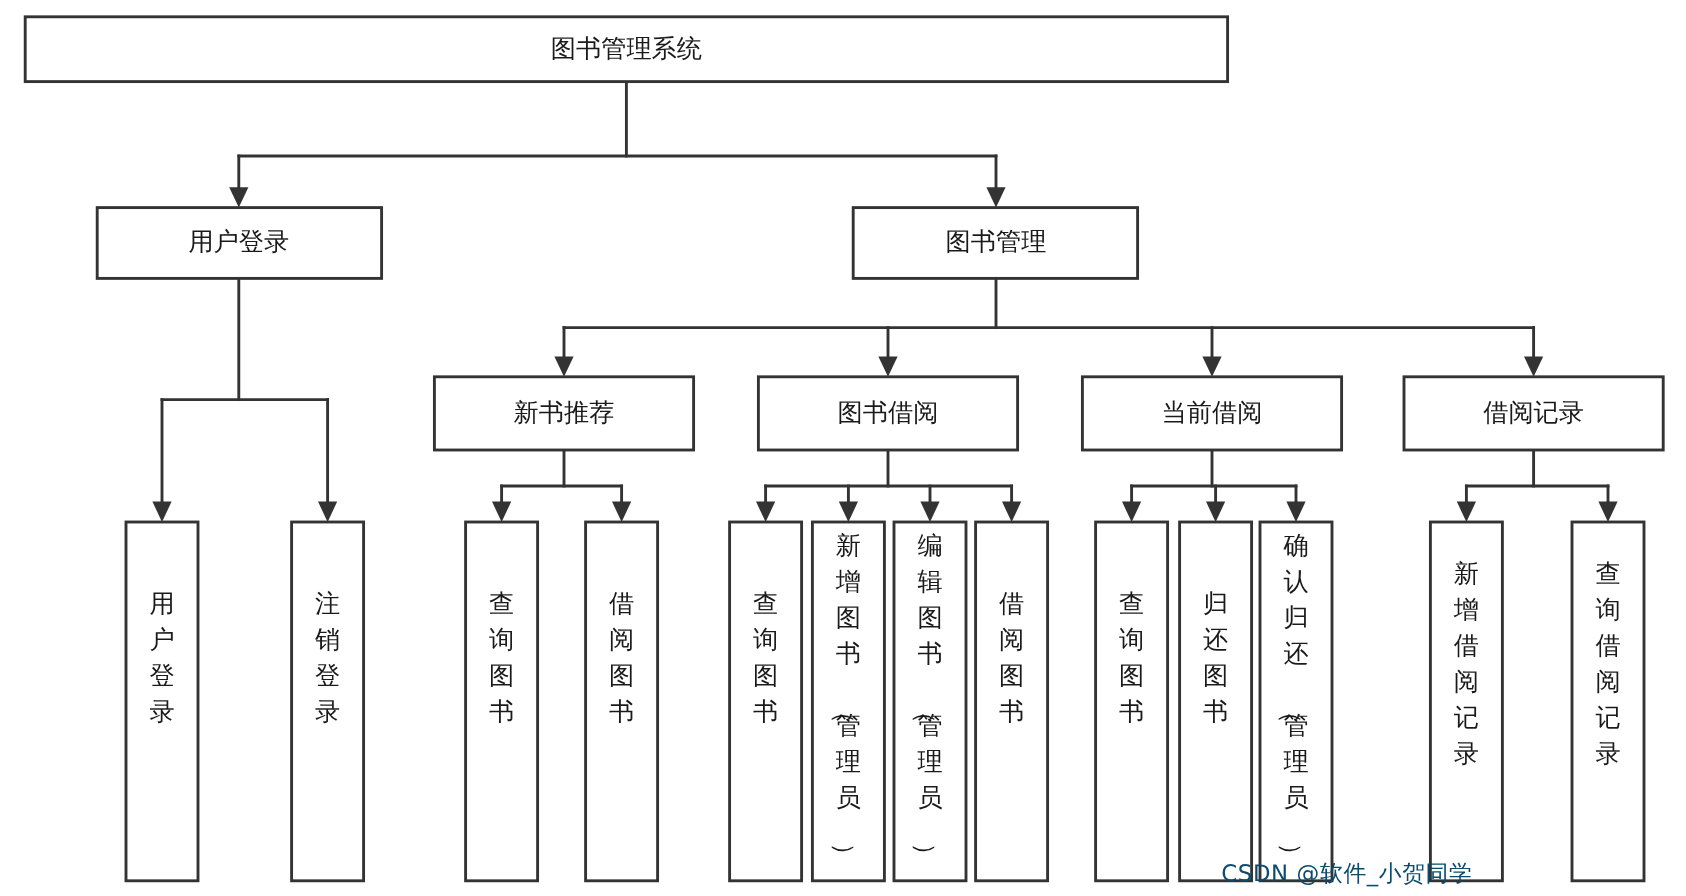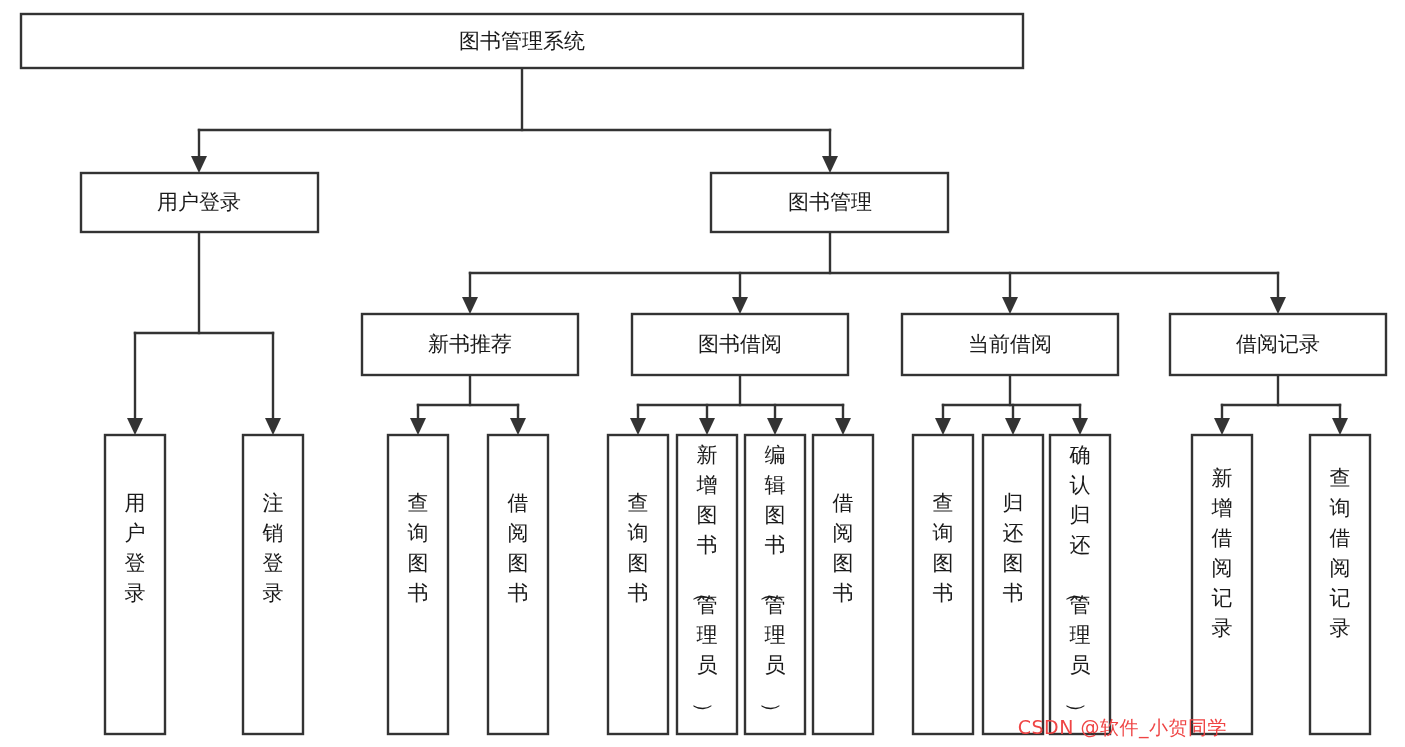--- a/index.html
+++ b/index.html
@@ -55,21 +55,21 @@
     font-size: 21px;
     fill: #1a1a1a;
     text-anchor: middle;
   }
   .watermark-text {
     position: absolute;
     right: 14px;
     bottom: 6px;
     font-family: "DejaVu Sans", "Liberation Sans", sans-serif;
     font-size: 19px;
-    color: #ef4444;
+    color: #0c4a6e;
     letter-spacing: 0.5px;
     white-space: nowrap;
     user-select: none;
   }
 </style>
 </head>
 <body>
 
 <div id="diagram-root">
 

